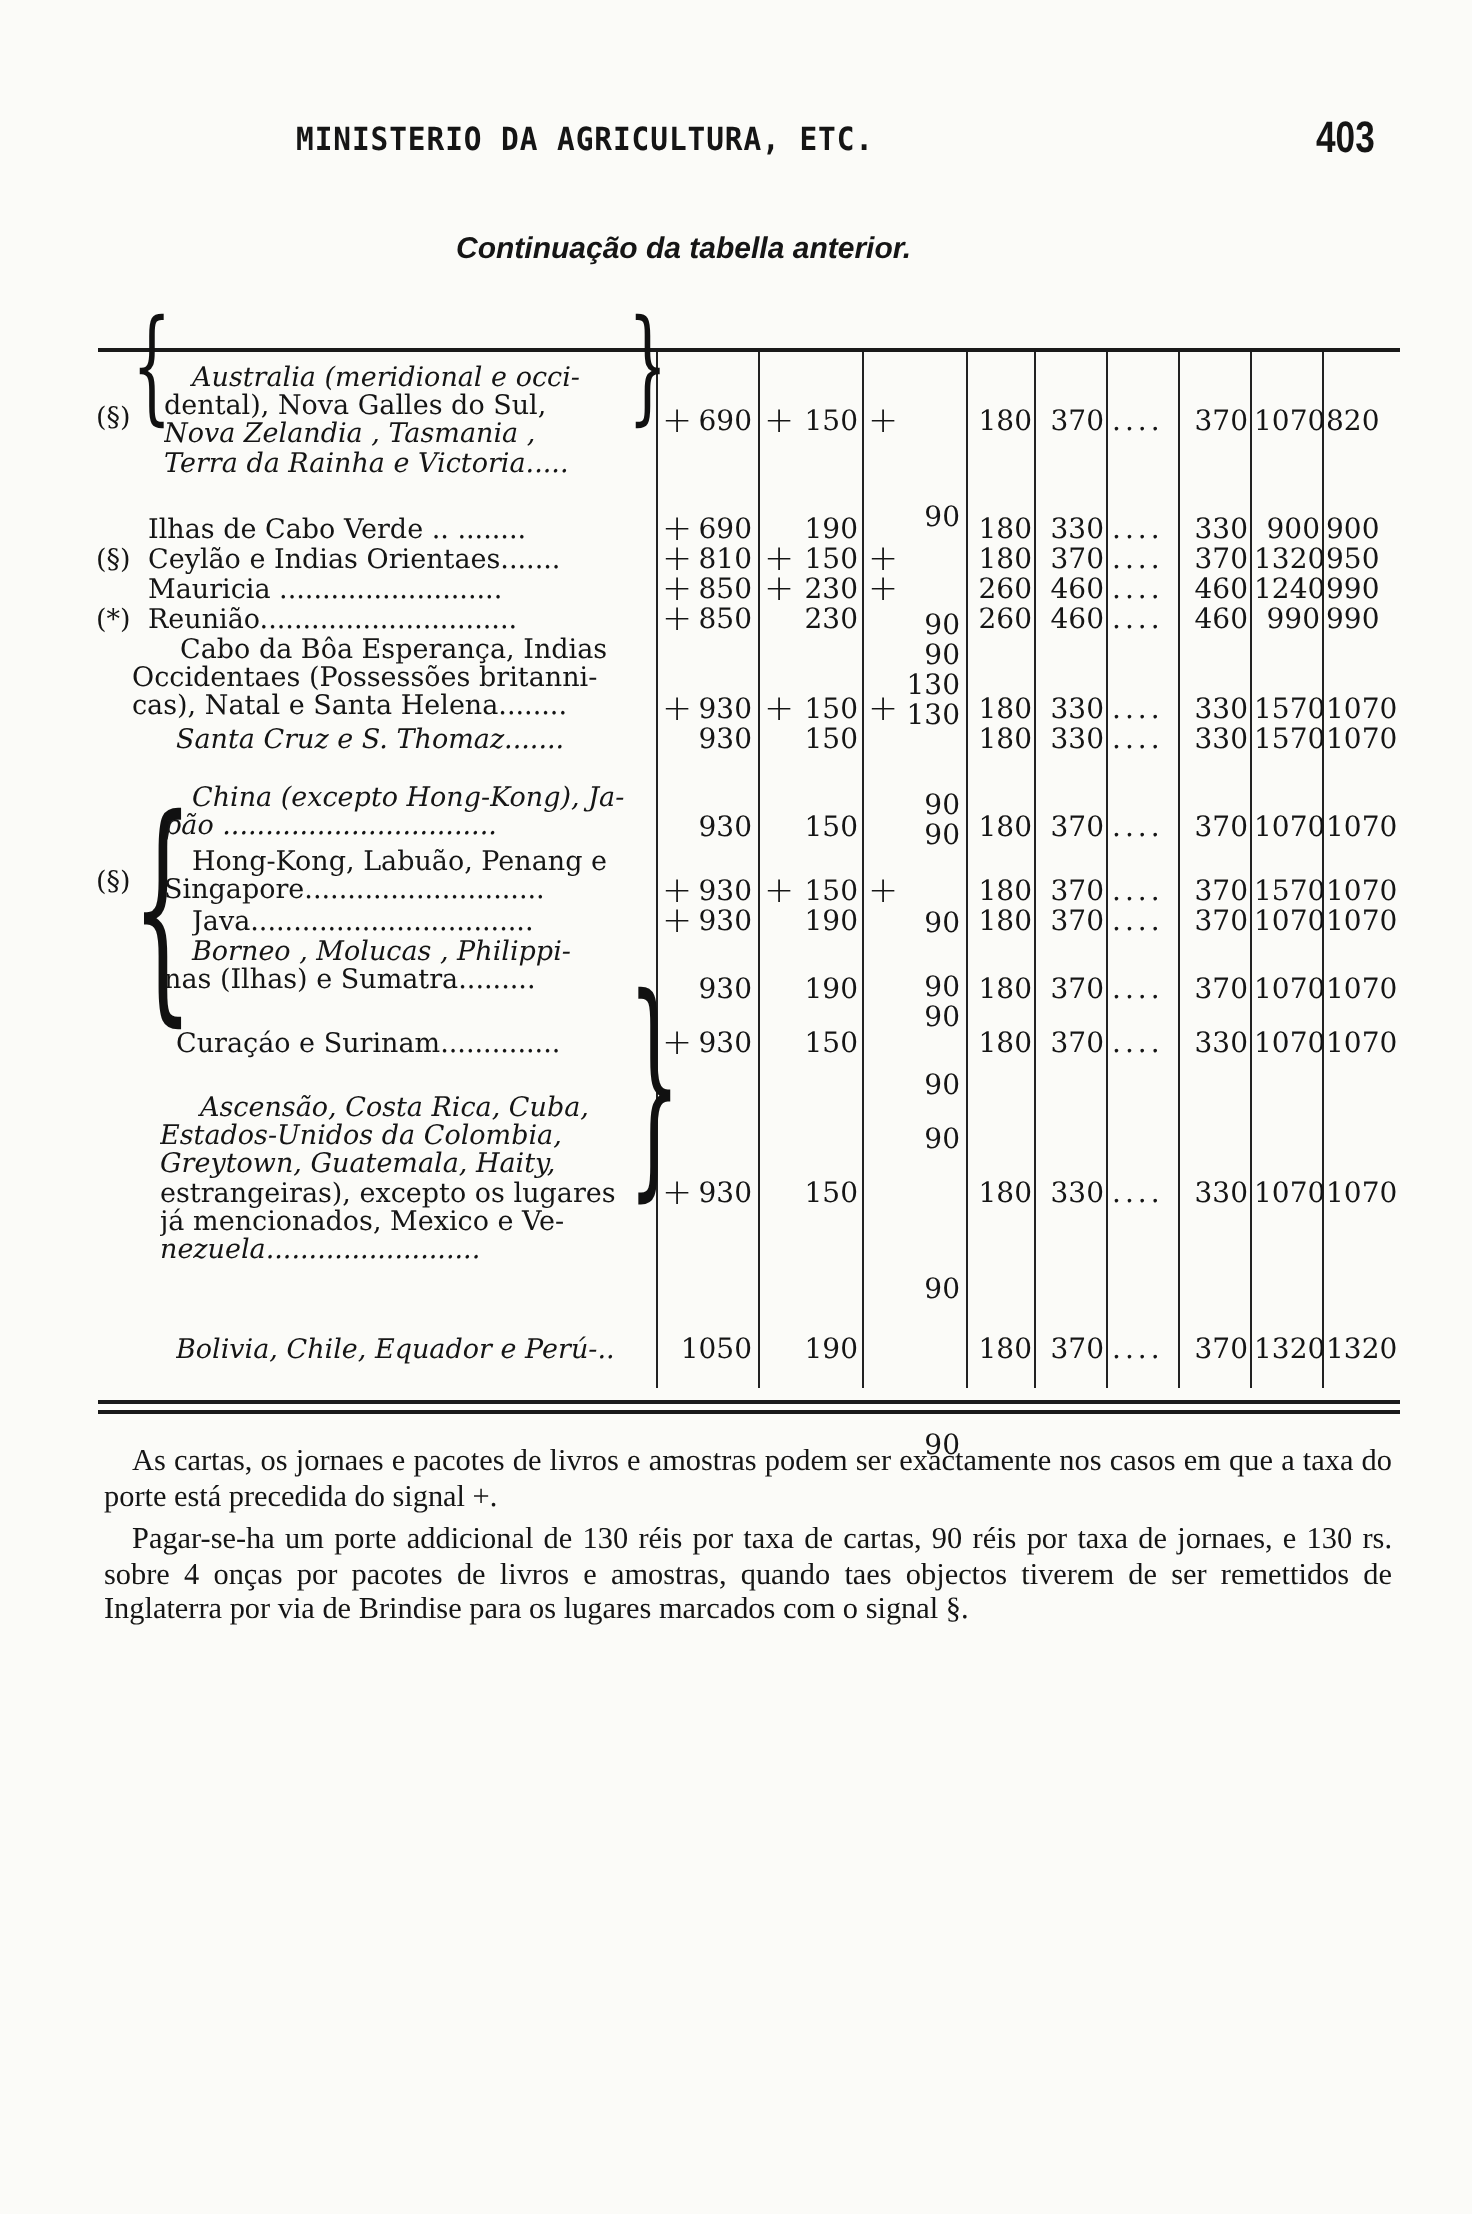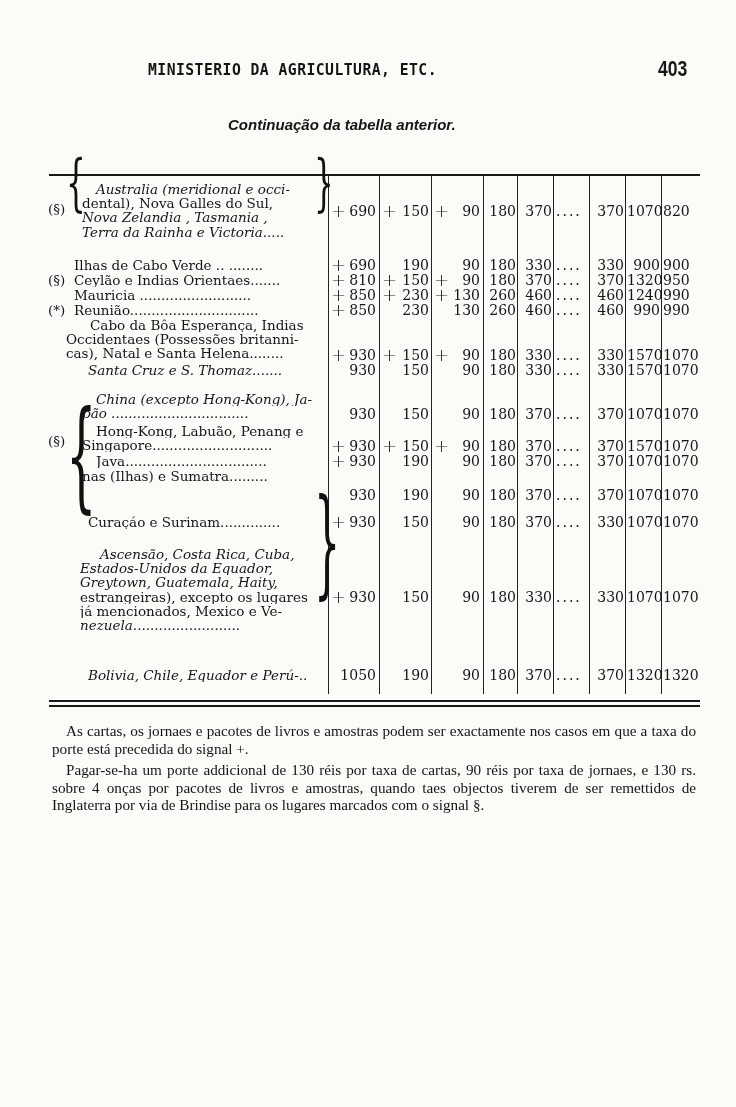--- a/index.html
+++ b/index.html
@@ -28,21 +28,21 @@
   .names .ln { white-space:nowrap; overflow:hidden; }
   .it { font-style:italic; }
   .mark { position:absolute; left:48px; font-size:13.5px; }
   .brace-l { position:absolute; font-family:"DejaVu Serif", serif; color:#111; transform-origin:top left; }
   .brace-r { position:absolute; font-family:"DejaVu Serif", serif; color:#111; transform-origin:top left; }
 
   .cell { position:absolute; font-size:14px; text-align:right; white-space:nowrap; }
   .plus { position:absolute; font-size:18px; line-height:14px; font-family:"DejaVu Sans", sans-serif; font-weight:300; }
   .c1 { left:338px; width:38px; }
   .c2 { left:388px; width:41px; }
-  .c3 { left:440px; width:40px; }
+  .c3 { left:440px; width:40px;margin-top:48px; }
   .c4 { left:485px; width:31px; }
   .c5 { left:519px; width:33px; }
   .c6 { left:556px; width:32px; text-align:left; letter-spacing:2px; }
   .c7 { left:592px; width:32px; }
   .c8 { left:627px; width:33px; }
   .c9 { left:663px; width:34px; text-align:left; }
   .p1 { left:331px; }
   .p2 { left:382px; }
   .p3 { left:434px; }
 
@@ -244,20 +244,21 @@
     <span class="cell c3">90</span>
     <span class="cell c4">180</span>
     <span class="cell c5">370</span>
     <span class="cell c6">....</span>
     <span class="cell c7">370</span>
     <span class="cell c8">1070</span>
     <span class="cell c9">1070</span>
   </div>
   <div class="row" style="top:469px">
     <div class="names" style="left:82px;width:246px">
+      <div class="ln it" style="padding-left:14px">Borneo , Molucas , Philippi-</div>
       <div class="ln">nas (Ilhas) e Sumatra.........</div>
     </div>
     <span class="cell c1" style="top:19px">930</span>
     <span class="cell c2" style="top:19px">190</span>
     <span class="cell c3" style="top:19px">90</span>
     <span class="cell c4" style="top:19px">180</span>
     <span class="cell c5" style="top:19px">370</span>
     <span class="cell c6" style="top:19px">....</span>
     <span class="cell c7" style="top:19px">370</span>
     <span class="cell c8" style="top:19px">1070</span>
@@ -276,21 +277,21 @@
     <span class="cell c5">370</span>
     <span class="cell c6">....</span>
     <span class="cell c7">330</span>
     <span class="cell c8">1070</span>
     <span class="cell c9">1070</span>
   </div>
 
   <div class="row" style="top:547px">
     <div class="names" style="left:80px;width:238px">
       <div class="ln it" style="padding-left:20px">Ascensão, Costa Rica, Cuba,</div>
-      <div class="ln it">Estados-Unidos da Equador,</div>
+      <div class="ln it">Estados-Unidos da Colombia,</div>
       <div class="ln it">Greytown, Guatemala, Haity,</div>
       <div class="ln">estrangeiras), excepto os lugares</div>
       <div class="ln">já mencionados, Mexico e Ve-</div>
       <div class="ln it">nezuela.........................</div>
     </div>
     <span class="brace-r" style="left:314px;top:-12px;font-size:118px;transform:scaleX(0.35)">}</span>
     <span class="plus p1" style="top:43px">+</span>
     <span class="cell c1" style="top:43px">930</span>
     <span class="cell c2" style="top:43px">150</span>
     <span class="cell c3" style="top:43px">90</span>

